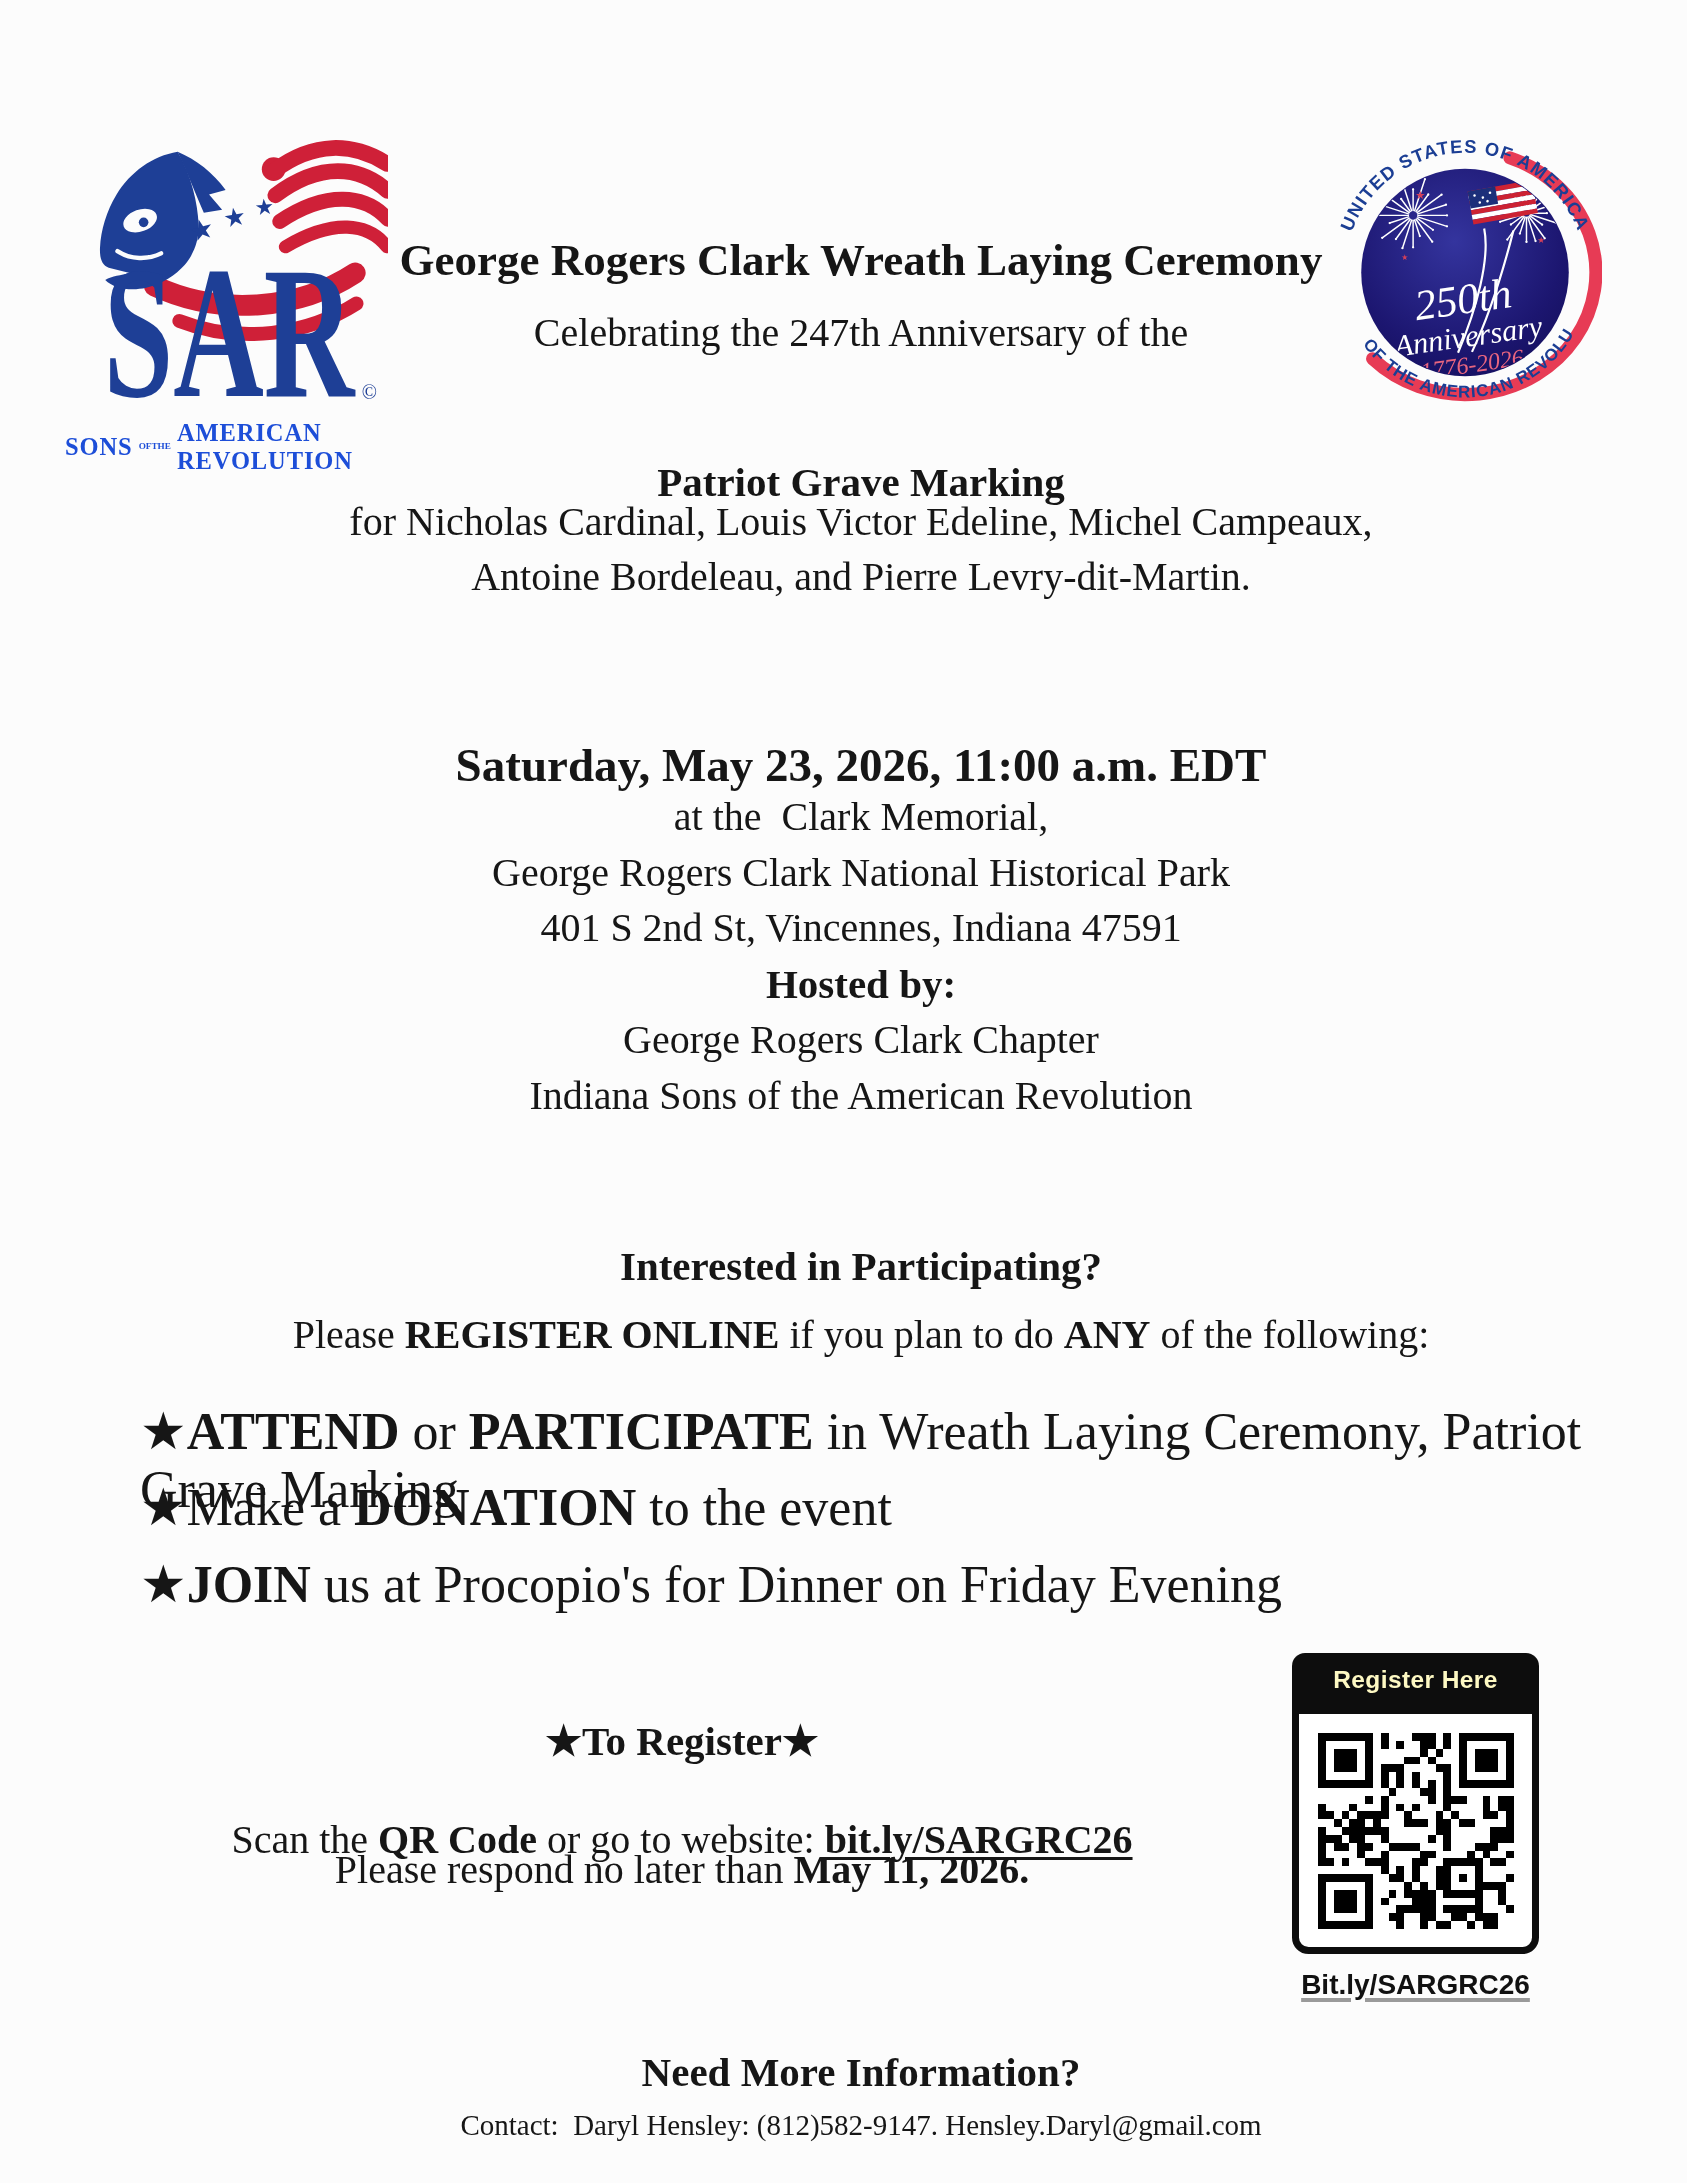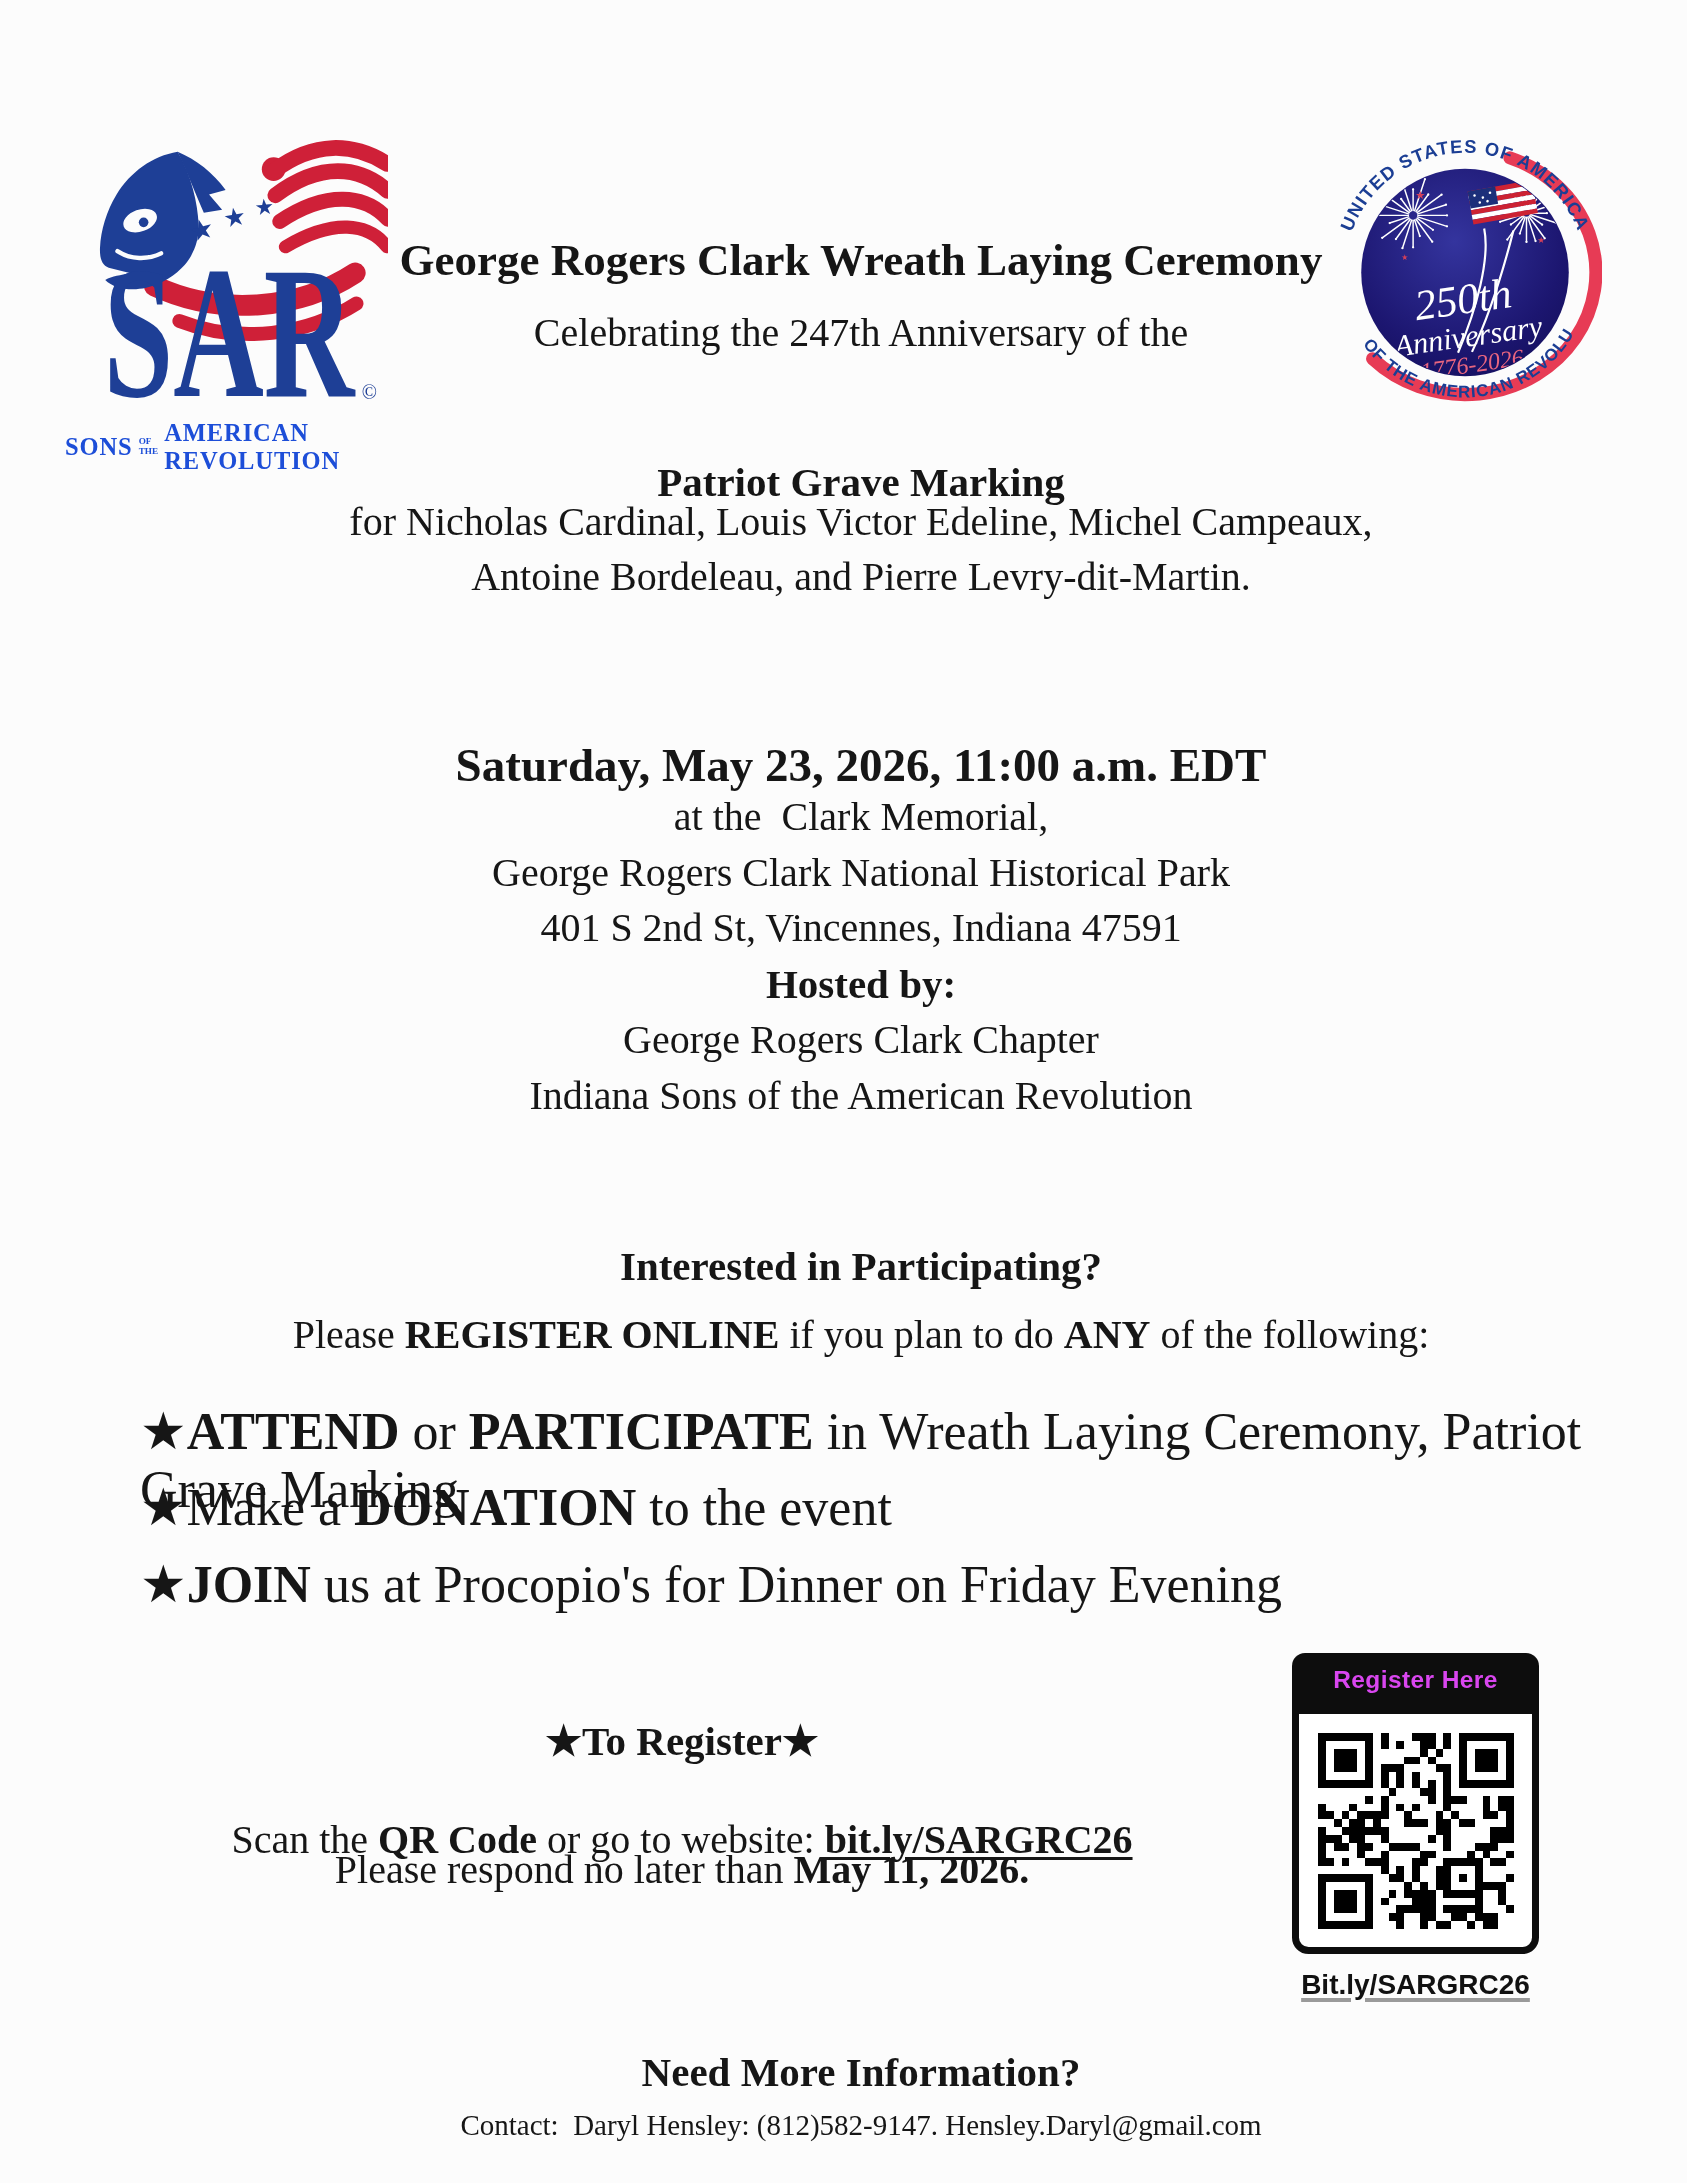--- a/index.html
+++ b/index.html
@@ -16,29 +16,29 @@
   .fs-head{font-size:41px;font-weight:bold;}
   .fs-body{font-size:40px;}
   .fs-bullet{font-size:52px;}
   .fs-contact{font-size:29px;}
 
   
   .sar-logo{position:absolute;left:65px;top:129px;width:323px;height:334px;}
   .sar-logo svg{display:block;}
   .sar-tagline{display:flex;align-items:center;justify-content:center;gap:6.1px;
                color:#1d4ed8;font-weight:bold;font-size:24.5px;letter-spacing:0.9px;margin-top:-11.4px;}
-  .sar-tagline .ofthe{display:flex;flex-direction:column;align-items:flex-start;font-size:9.2px;line-height:1.05;letter-spacing:0;}
+  .sar-tagline .ofthe{display:flex;align-items:flex-start;font-size:9.2px;line-height:1.05;letter-spacing:0;}
   .sar-tagline i{font-style:normal;}
 
   
   .logo250{position:absolute;left:1328px;top:126px;width:274px;height:293px;}
 
   
   .qr-block{position:absolute;left:1292px;top:1653px;width:247px;}
-  .qr-header{background:#0d0d0d;color:#d946ef;font-family:"Liberation Sans",sans-serif;font-weight:bold;
+  .qr-header{background:#0d0d0d;color:#fef9c3;font-family:"Liberation Sans",sans-serif;font-weight:bold;
              font-size:24.5px;text-align:center;line-height:54px;height:54px;border-radius:13px 13px 0 0;letter-spacing:0.4px;}
   .qr-box{background:#fff;border:7px solid #0d0d0d;border-radius:0 0 16.6px 16.6px;height:233px;
           display:flex;align-items:center;justify-content:center;}
   .qr-box svg{shape-rendering:crispEdges;}
   .qr-caption{margin-top:15px;text-align:center;font-family:"Liberation Sans",sans-serif;font-weight:bold;
               font-size:28px;text-decoration:underline;text-decoration-color:#9a9a9a;text-decoration-thickness:3.5px;text-underline-offset:3.5px;color:#111;}
 </style>
 </head>
 <body>
 

